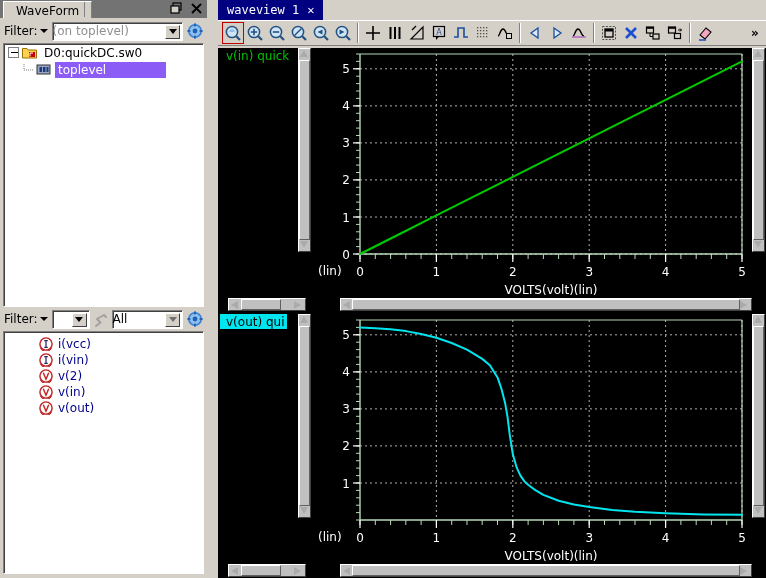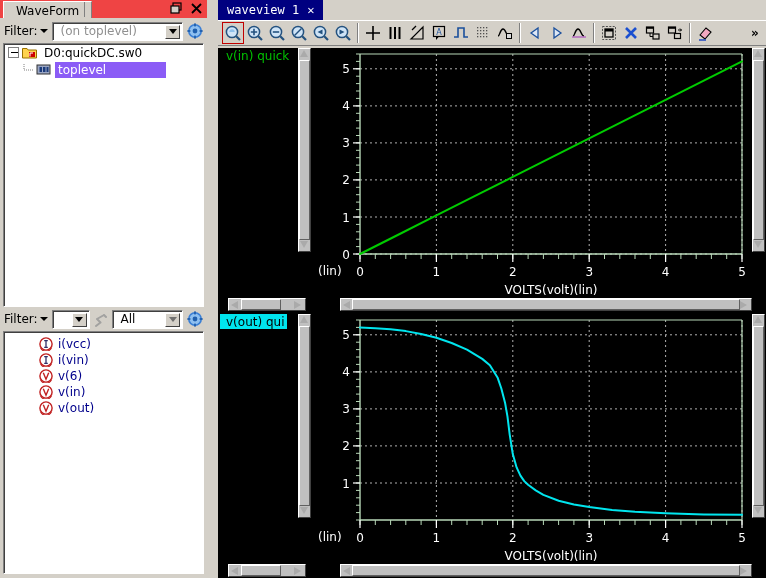--- a/index.html
+++ b/index.html
@@ -14,21 +14,21 @@
   #app { position: relative; width: 766px; height: 578px; }
 
   
   #left-dock {
     position: absolute; left: 0; top: 0; width: 207px; height: 578px;
     background: #d4d0c8;
     display: flex; flex-direction: column;
   }
   .dock-titlebar {
     height: 19px; position: relative; flex: 0 0 auto;
-    background: #ef4444;
+    background: #737373;
   }
   .dock-tab {
     position: absolute; left: 3px; top: 1px; height: 18px;
     padding: 1px 12px 0 12px;
     background: #d4d0c8;
     border: 1px solid #ffffff;
     border-right-color: #808080; border-bottom-color: #d4d0c8;
     font-size: 12px; color: #000;
     display: flex; align-items: center;
   }
@@ -55,21 +55,21 @@
   .tiny-caret {
     width: 0; height: 0; border-left: 4px solid transparent;
     border-right: 4px solid transparent; border-top: 4px solid #000;
     margin-left: -2px; cursor: pointer;
   }
   .combo {
     height: 19px; background: #fff;
     border: 1px solid #808080; border-right-color: #fff; border-bottom-color: #fff;
     box-shadow: inset 1px 1px 0 #404040;
     display: flex; align-items: center; position: relative;
-    padding-left: 8px; font-size: 12px; color: #000;
+    padding-left: 0; font-size: 12px; color: #000;
   }
   .combo.ph { color: #909090; }
   .combo-arrow {
     position: absolute; right: 2px; top: 2px; width: 15px; height: 14px;
     background: #d4d0c8;
     border: 1px solid #fff; border-right-color: #404040; border-bottom-color: #404040;
     display: flex; align-items: center; justify-content: center; cursor: pointer;
   }
   .combo-arrow i {
     width: 0; height: 0; border-left: 4px solid transparent;
@@ -345,21 +345,21 @@
               <path d="M1.6,11 A6.1,6.1 0 0 0 12.4,11" stroke="#c02020" stroke-width="1.2" fill="none"></path>
             </svg>
             <span>i(vin)</span>
           </div>
           <div class="sig-row">
             <svg class="sig-ico" viewBox="0 0 14 14">
               <circle cx="7" cy="7" r="6.1" fill="#ffffff" stroke="#c02020" stroke-width="1.4"></circle>
               <path d="M4.3,3.8 L7,10.2 L9.7,3.8" stroke="#c02020" stroke-width="1.4" fill="none"></path>
               <path d="M1.6,11 A6.1,6.1 0 0 0 12.4,11" stroke="#c02020" stroke-width="1.2" fill="none"></path>
             </svg>
-            <span>v(6)</span>
+            <span>v(2)</span>
           </div>
           <div class="sig-row">
             <svg class="sig-ico" viewBox="0 0 14 14">
               <circle cx="7" cy="7" r="6.1" fill="#ffffff" stroke="#c02020" stroke-width="1.4"></circle>
               <path d="M4.3,3.8 L7,10.2 L9.7,3.8" stroke="#c02020" stroke-width="1.4" fill="none"></path>
               <path d="M1.6,11 A6.1,6.1 0 0 0 12.4,11" stroke="#c02020" stroke-width="1.2" fill="none"></path>
             </svg>
             <span>v(in)</span>
           </div>
           <div class="sig-row">

